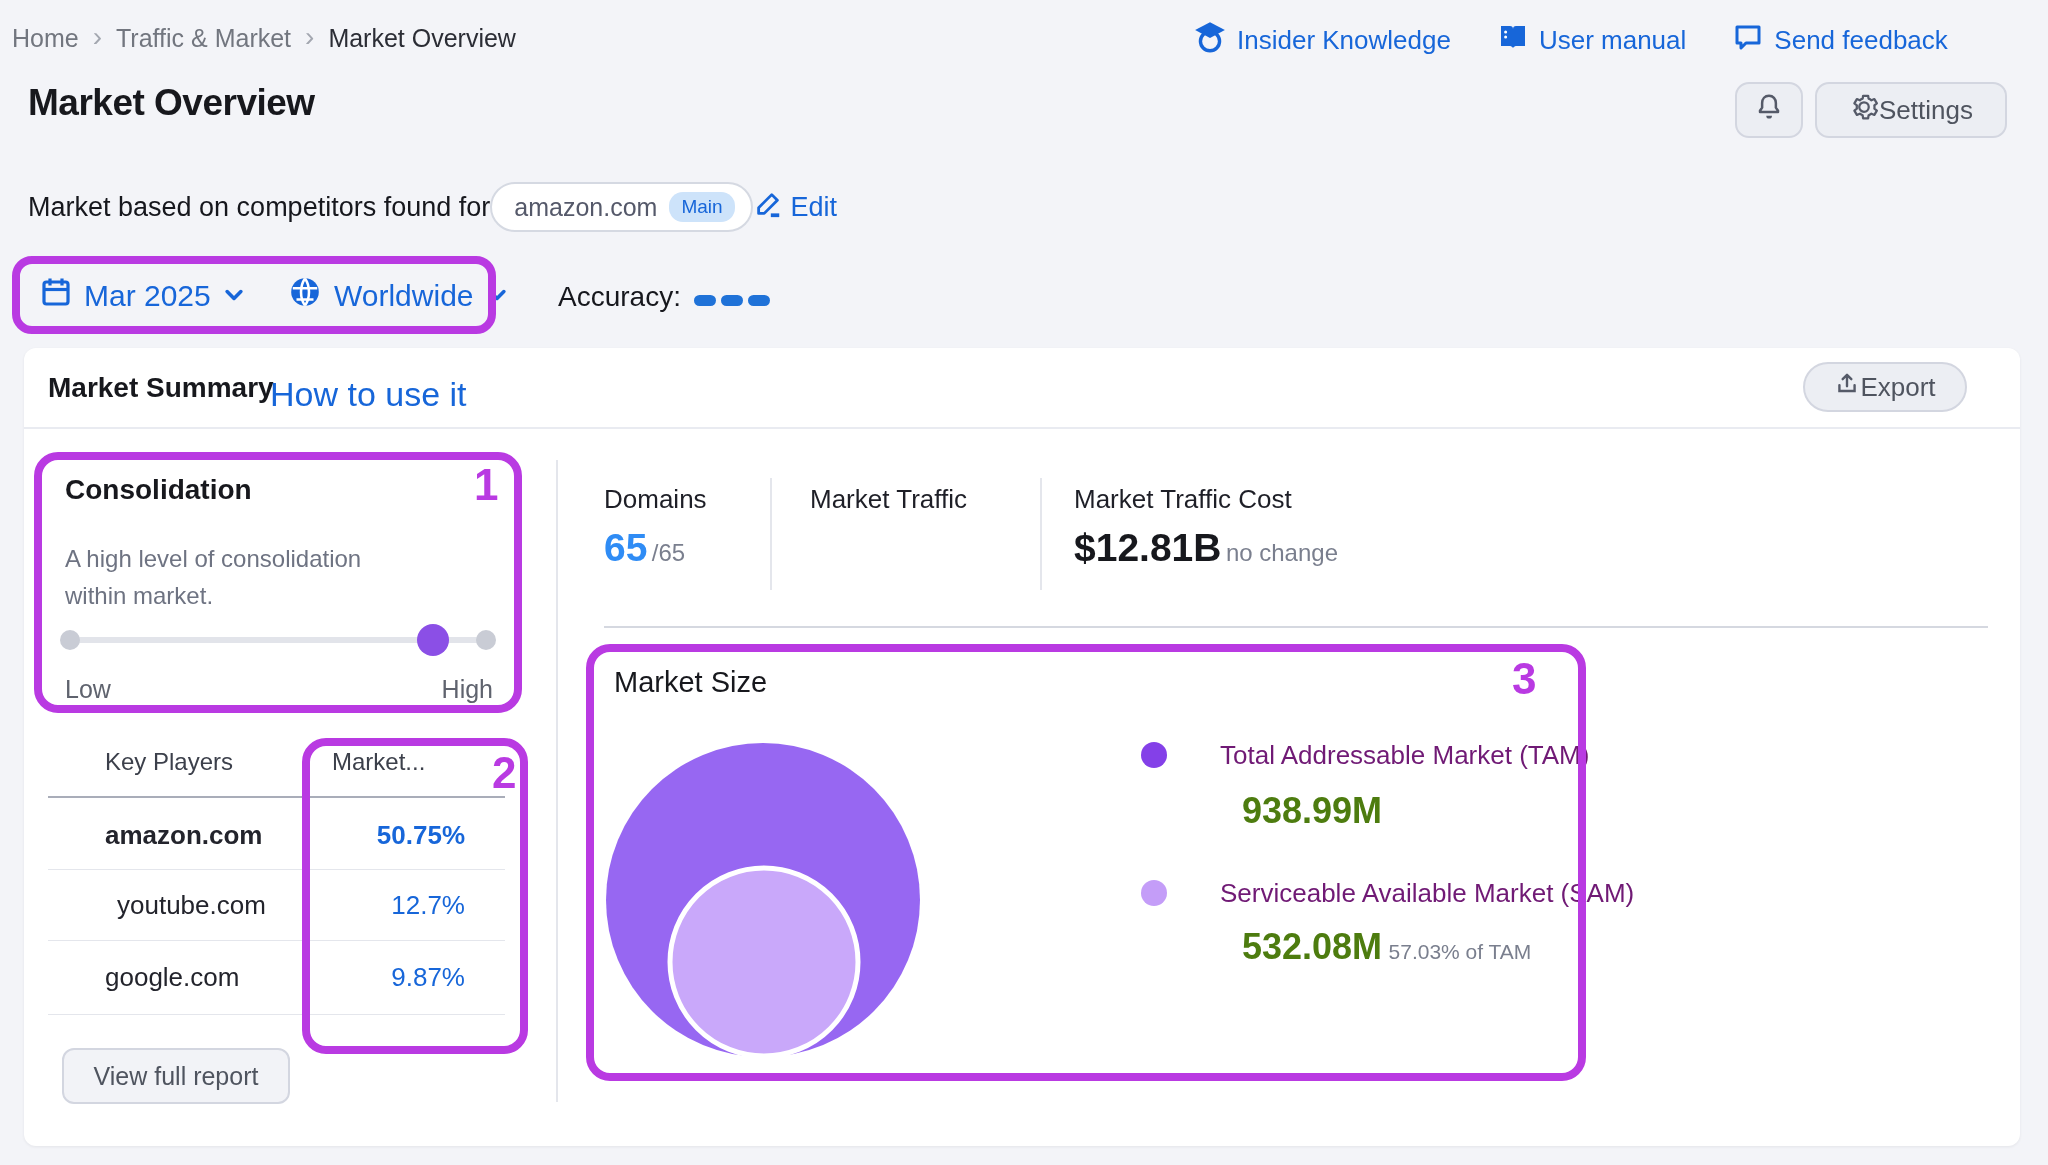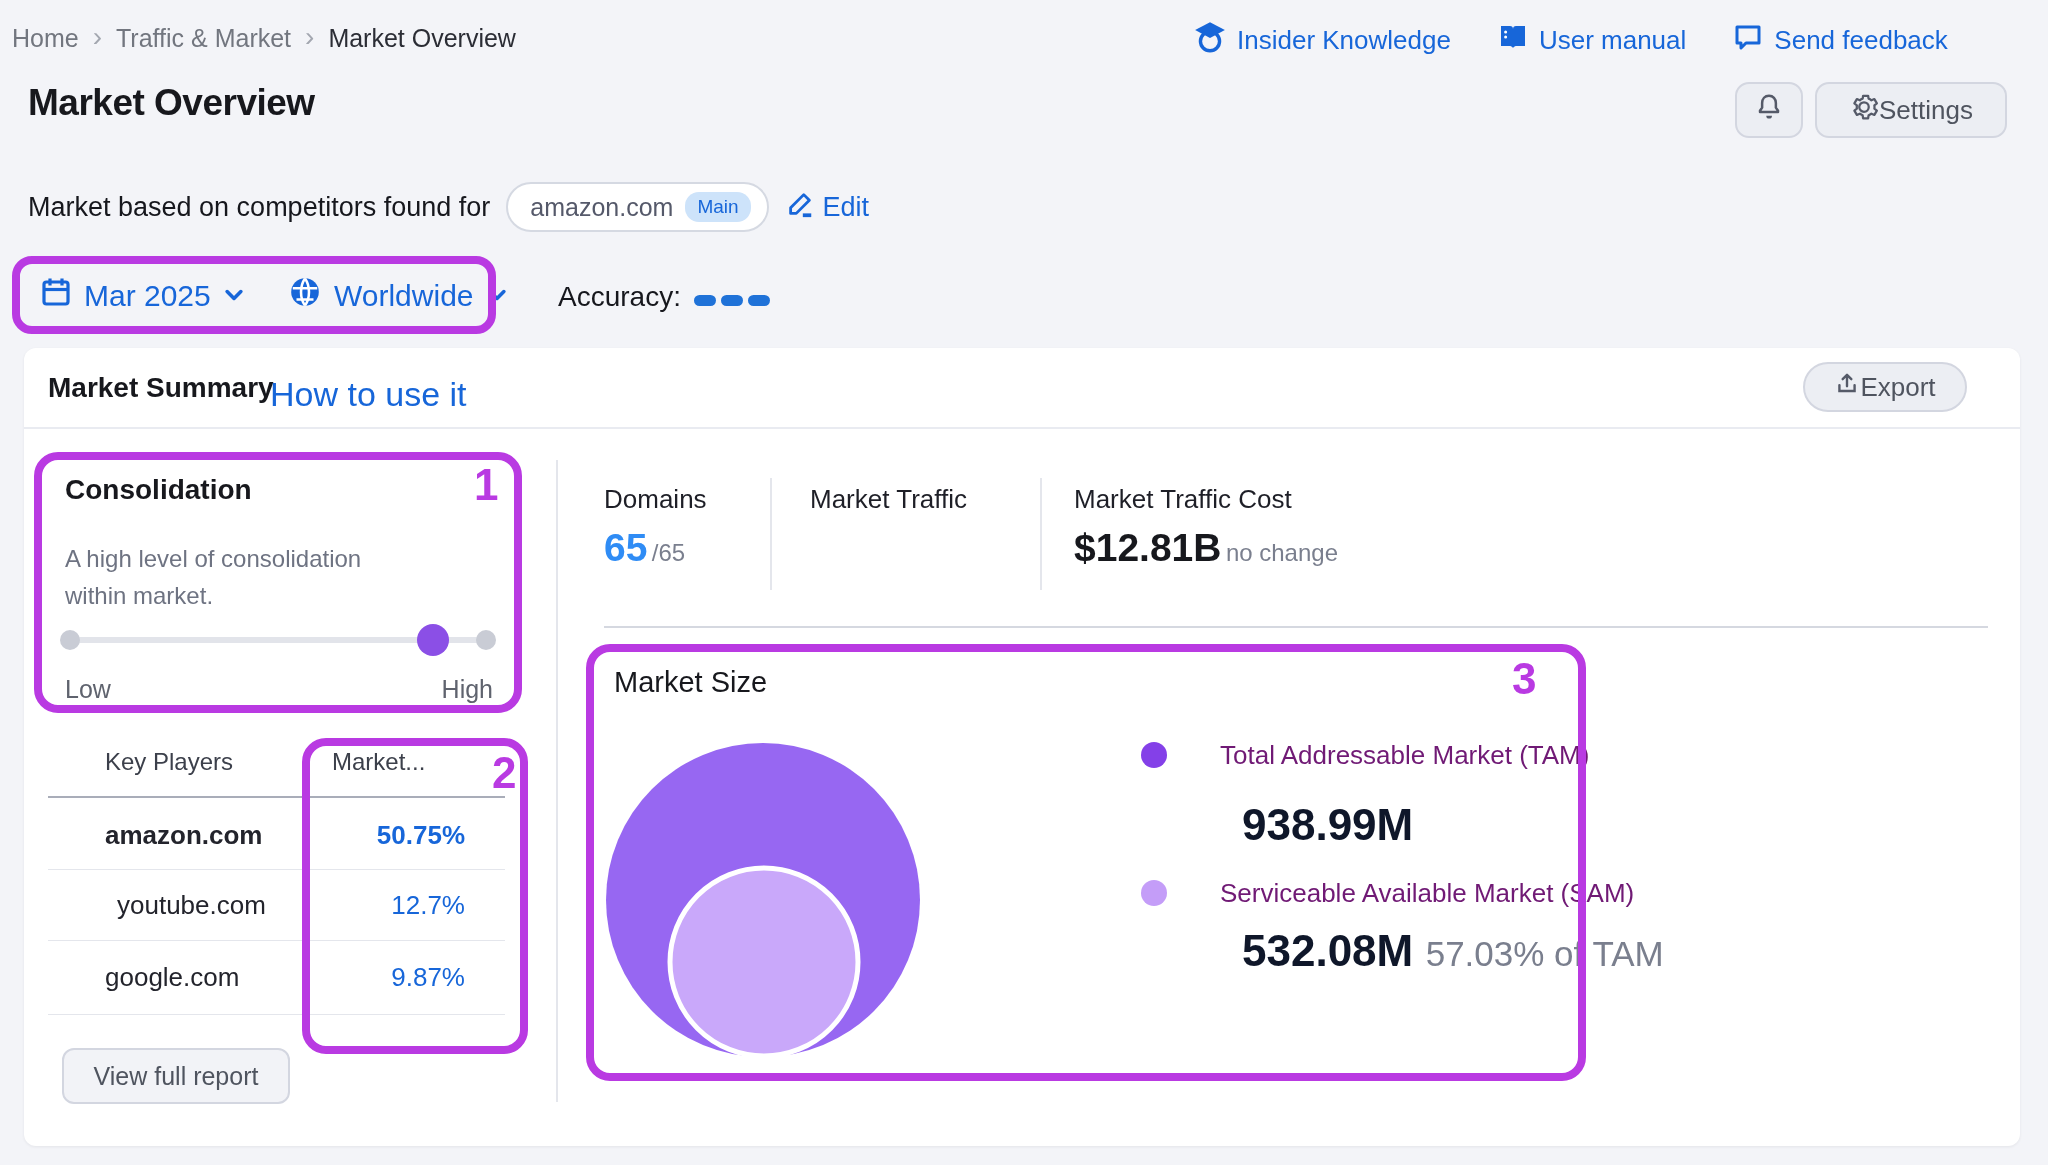--- a/index.html
+++ b/index.html
@@ -18,21 +18,21 @@
   .toplinks{gap:46px;}
   .toplink{display:flex;align-items:center;gap:10px;font-size:26px;color:#1766d9;cursor:pointer;}
 
   .page-title{font-size:37px;font-weight:bold;color:#17181d;letter-spacing:-0.5px;}
 
   .ghost-btn{background:#eceef3;border:2px solid #d3d6e0;border-radius:14px;
              display:flex;align-items:center;justify-content:center;
              color:#4f545f;font-size:26px;cursor:pointer;box-sizing:border-box;}
 
   
-  .based-row{gap:16px;font-size:27px;color:#16171d;}
+  .based-row{font-size:27px;color:#16171d;}
   .pill{display:flex;align-items:center;gap:12px;background:#fff;border:2px solid #d5d9e2;
         border-radius:28px;padding:8px 16px 8px 22px;}
   .pill-domain{color:#55596a;font-size:25px;}
   .badge{background:#cde3fa;color:#1766d9;font-size:19px;padding:4px 12px;border-radius:14px;}
   .edit-link{display:flex;align-items:center;gap:8px;color:#1766d9;font-size:27px;cursor:pointer;}
 
   
   .filter{display:flex;align-items:center;gap:12px;color:#1766d9;font-size:30px;cursor:pointer;}
   .accuracy{display:flex;align-items:center;gap:8px;font-size:28px;color:#16171d;}
   .dash{width:22px;height:11px;border-radius:6px;background:#1f72d8;display:inline-block;margin-left:5px;}
@@ -60,21 +60,21 @@
   .tline{background:#e4e6ec;height:1px;}
 
   
   .mlabel{font-size:26px;color:#1e1f27;}
   .mval{font-size:39px;font-weight:bold;color:#17181d;}
   .msub{font-size:24px;color:#7a7f8e;font-weight:normal;}
   .vdiv{width:2px;background:#e4e6ec;}
 
   
   .leg-label{font-size:26px;color:#701a75;margin-left:36px;}
-  .leg-val{font-size:44px;font-weight:bold;color:#0f172a;margin-top:10px;}
+  .leg-val{font-size:36px;font-weight:bold;color:#4d7c0f;}
   .leg-dot{width:26px;height:26px;border-radius:50%;}
 
   
   .anno{border:8px solid #b93ae2;border-radius:24px;box-sizing:border-box;pointer-events:none;}
   .anno-num{color:#b93ae2;font-size:44px;font-weight:bold;}
 </style>
 </head>
 <body>
 
 <div id="stage">
@@ -273,21 +273,21 @@
       <span>Total Addressable Market (TAM)</span><span class="info-i"></span>
     </div>
     <div class="abs leg-val" style="left:1218px;top:442px;">938.99M</div>
 
     <div class="abs leg-dot" style="left:1117px;top:532px;background:#c49df8;"></div>
     <div class="abs leg-label" style="left:1160px;top:530px;">
       <span>Serviceable Available Market (SAM)</span><span class="info-i"></span>
     </div>
     <div class="abs" style="left:1218px;top:578px;">
       <span class="leg-val">532.08M</span>
-      <span class="msub" style="font-size:35px;margin-left:8px;">57.03% of TAM</span>
+      <span class="msub" style="font-size:21px;margin-left:2px;">57.03% of TAM</span>
     </div>
   </div>
 
   <div class="abs anno" style="left:12px;top:256px;width:484px;height:78px;border-radius:20px;"></div>
 
   <div class="abs anno" style="left:34px;top:452px;width:488px;height:261px;"></div>
   <div class="abs anno-num" style="left:474px;top:460px;">1</div>
 
   <div class="abs anno" style="left:302px;top:738px;width:226px;height:316px;"></div>
   <div class="abs anno-num" style="left:492px;top:748px;">2</div>

